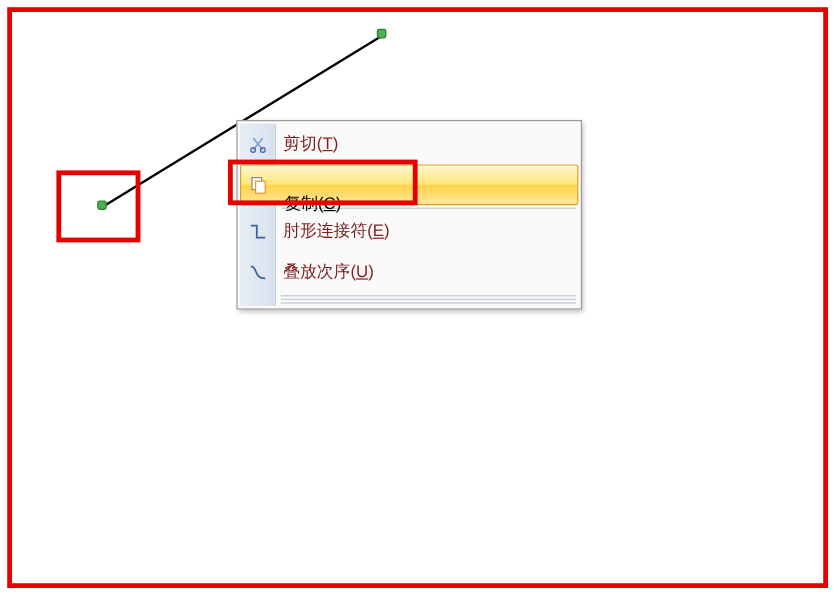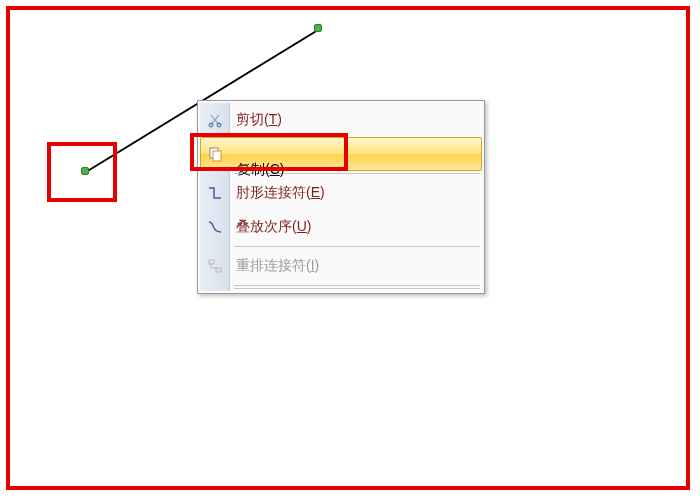--- a/index.html
+++ b/index.html
@@ -158,30 +158,20 @@
       <span class="icon">
         <svg width="16" height="16" viewBox="0 0 16 16">
             <path d="M2 3c6 0 2 10 12 10" stroke="#4060a0" fill="none" stroke-width="1.5"></path>
           </svg>
       </span>
       <span class="label"><span>叠放次序</span>(<u>U</u>)</span>
     </div>
 
     <div class="sep"></div>
 
-    <div class="mi disabled">
-      <span class="icon">
-        <svg width="16" height="16" viewBox="0 0 16 16">
-            <rect x="2" y="2" width="5" height="4" fill="none" stroke="#b8b8b8"></rect>
-            <rect x="9" y="10" width="5" height="4" fill="none" stroke="#b8b8b8"></rect>
-            <path d="M4 6v4h5" stroke="#b8b8b8" fill="none"></path>
-          </svg>
-      </span>
-      <span class="label"><span>重排连接符</span>(<u>I</u>)</span>
-    </div>
 
     <div class="sep"></div>
 
 
 
     <div class="sep"></div>
 
 
 
     <div class="hl-box" style="left:-8px; top:32px; width:158px; height:38px;"></div>

